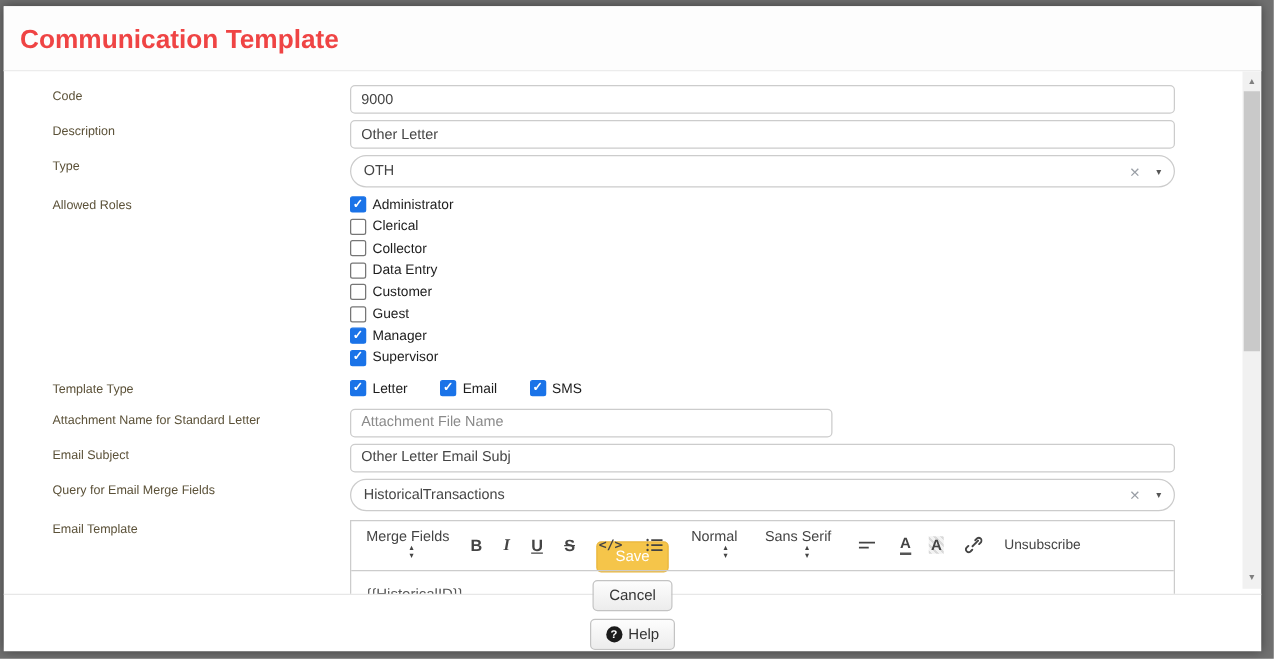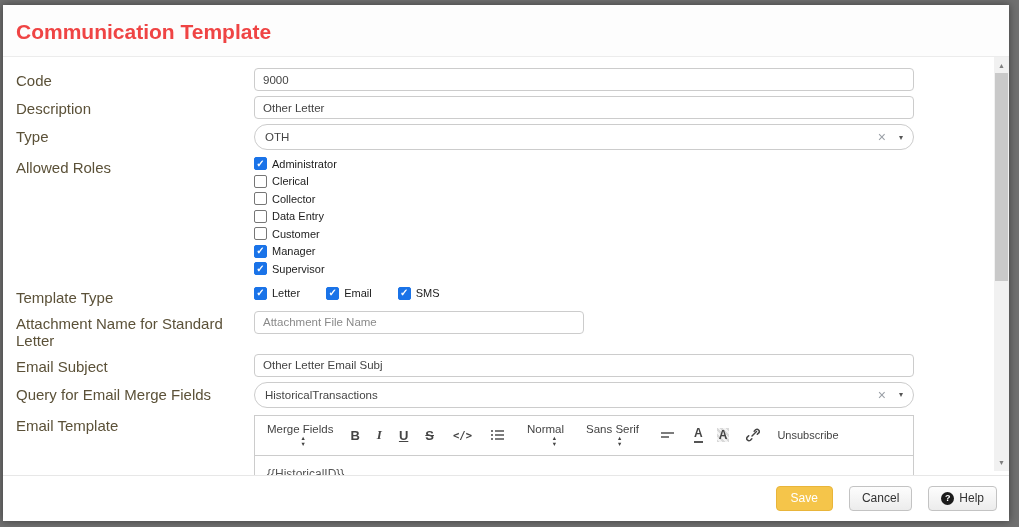--- a/index.html
+++ b/index.html
@@ -9,28 +9,28 @@
   .modal { position:absolute; left:3px; top:5px; right:10px; bottom:6px;
            background:#fff; box-shadow:0 0 8px rgba(0,0,0,.45);
            display:flex; flex-direction:column; }
 
   .modal-header { padding:15px 16px 12px 13px; border-bottom:1px solid #ececec; background:#fdfdfd; }
   .modal-title { font-size:21px; color:#ef4444; font-weight:700; }
 
   .modal-body { position:relative; flex:1; overflow:hidden; padding:11px 32px 0 13px; }
 
   .frow { display:flex; margin-bottom:5px; }
-  .flabel { flex:0 0 238px; padding-top:4px; font-size:15px; color:#5b5138; }
+  .flabel { flex:0 0 238px; padding-top:4px; font-size:10px; color:#5b5138;margin-left:26px; }
   .fcontrol { flex:1; max-width:660px; }
 
   input.text { width:100%; height:23px; border:1px solid #ccc; border-radius:4px;
                padding:0 8px; font-size:11.5px; color:#444;
                font-family:"Liberation Sans", sans-serif; outline:none; }
   input.text::placeholder { color:#8a8a8a; }
-  input.text.short { width:330px; }
+  input.text.short { width:386px; }
 
   .selectbox { height:26px; border:1px solid #ccc; border-radius:13px;
                display:flex; align-items:center; padding:0 10px;
                font-size:11.5px; color:#444; background:#fff; }
   .selectbox .spacer { flex:1; }
   .clear-x { color:#9a9fa6; font-size:14px; line-height:1; cursor:pointer; }
   .caret { color:#555; font-size:8px; margin-left:13px; cursor:pointer; }
 
   .cbrow { display:flex; align-items:center; margin-bottom:4px; height:13.5px; }
   .cb { width:13px; height:13px; border:1px solid #767676; border-radius:2px;
@@ -56,21 +56,21 @@
   .codeglyph { font-family:"DejaVu Sans Mono", monospace; font-size:10.5px; margin-left:19px; font-weight:bold; }
   .svgbtn { margin-left:19px; }
   .grp { margin-left:22px; }
   .acolor { font-size:12px; font-weight:bold; border-bottom:2px solid #555; line-height:1.15; margin-left:20px; }
   .abg { font-size:12px; font-weight:bold; margin-left:14px; padding:0 2px;
          background-image:repeating-linear-gradient(45deg,#d9d9d9 0 2px,#f3f3f3 2px 4px); }
   .unsub { font-size:11px; margin-left:17px; }
   .ql-content { padding:9px 12px; font-size:12px; color:#555; line-height:1.55; height:60px; }
 
   .modal-footer { border-top:1px solid #e7e7e7; height:46px; display:flex;
-                  align-items:center; justify-content:flex-end; gap:16px; padding:16px 12px; }
+                  align-items:center; justify-content:flex-end; gap:6px; padding:1px 12px;flex-direction:column; }
   .btn { border-radius:4px; padding:4px 12px 5px; font-size:12px; cursor:pointer;
          font-family:"Liberation Sans", sans-serif; display:inline-flex; align-items:center; }
   .btn-save { background:#f5c54a; border:1px solid #e9b53a; color:#fff; padding:4px 14px 5px; }
   .btn-plain { background:linear-gradient(#fdfdfd,#ececec); border:1px solid #c3c3c3; color:#333; }
   .help-circle { width:13px; height:13px; border-radius:50%; background:#1b1b1b; color:#fff;
                  font-size:9px; font-weight:bold; display:inline-flex; align-items:center;
                  justify-content:center; margin-right:5px; }
 
   .sb-track { position:absolute; top:0; right:0; bottom:4px; width:15px; background:#f1f1f1; }
   .sb-arrow { position:absolute; left:0; width:15px; height:15px; color:#7f7f7f;
@@ -134,20 +134,24 @@
           <span class="cb"></span>
           <span class="cblabel">Collector</span>
         </div>
         <div class="cbrow">
           <span class="cb"></span>
           <span class="cblabel">Data Entry</span>
         </div>
         <div class="cbrow">
           <span class="cb"></span>
           <span class="cblabel">Customer</span>
+        </div>
+        <div class="cbrow">
+          <span class="cb"></span>
+          <span class="cblabel">Guest</span>
         </div>
         <div class="cbrow">
           <span class="cb checked">
               <span class="tick">✓</span>
             </span>
           <span class="cblabel">Manager</span>
         </div>
         <div class="cbrow">
           <span class="cb checked">
               <span class="tick">✓</span>

